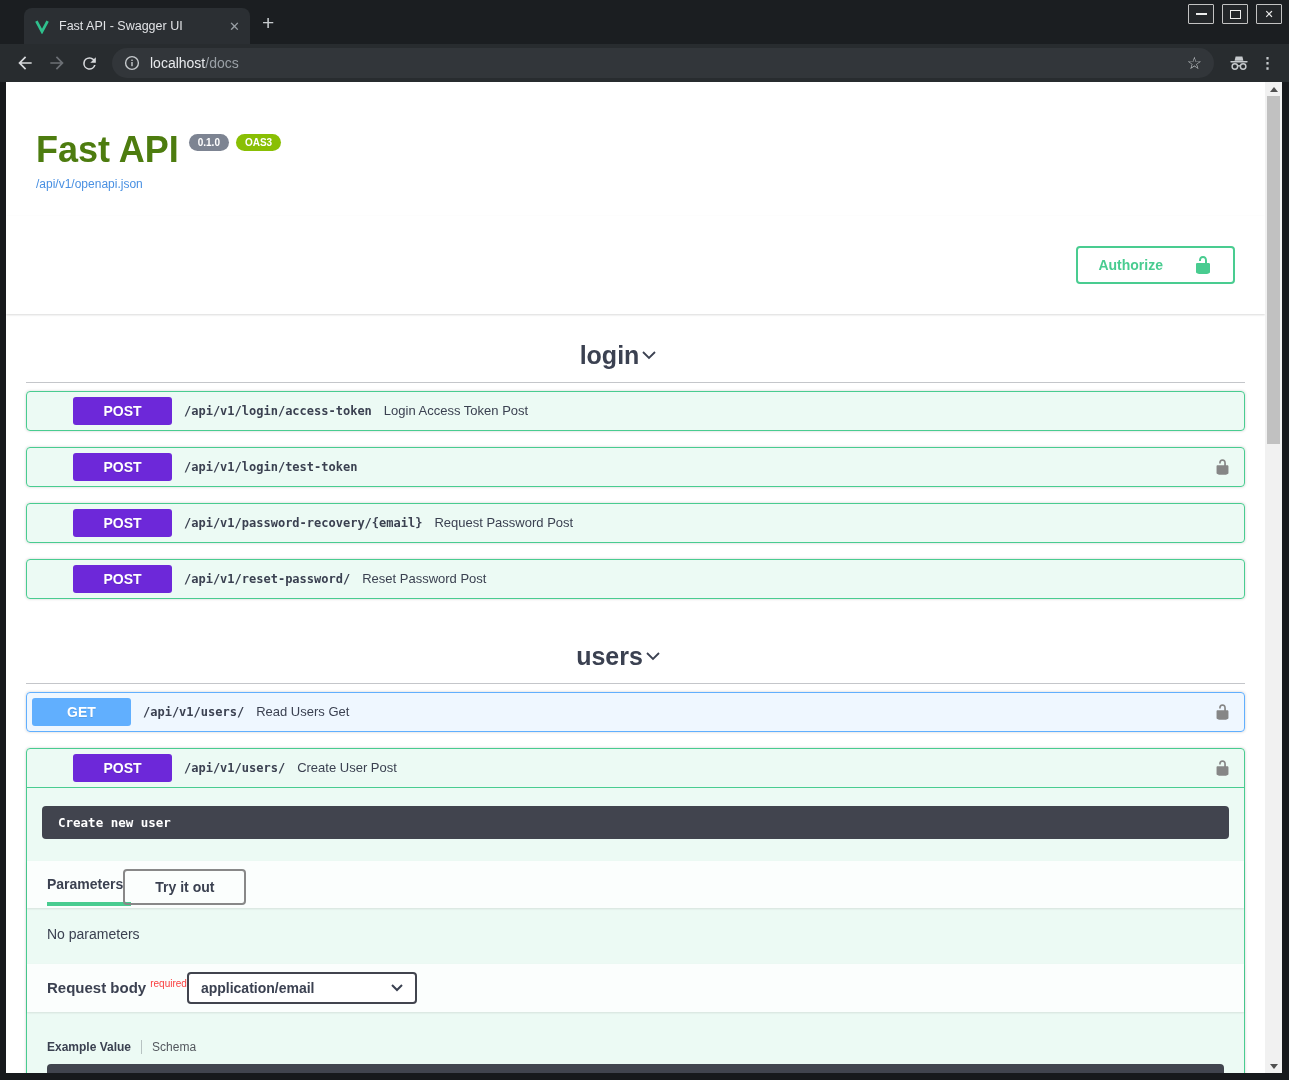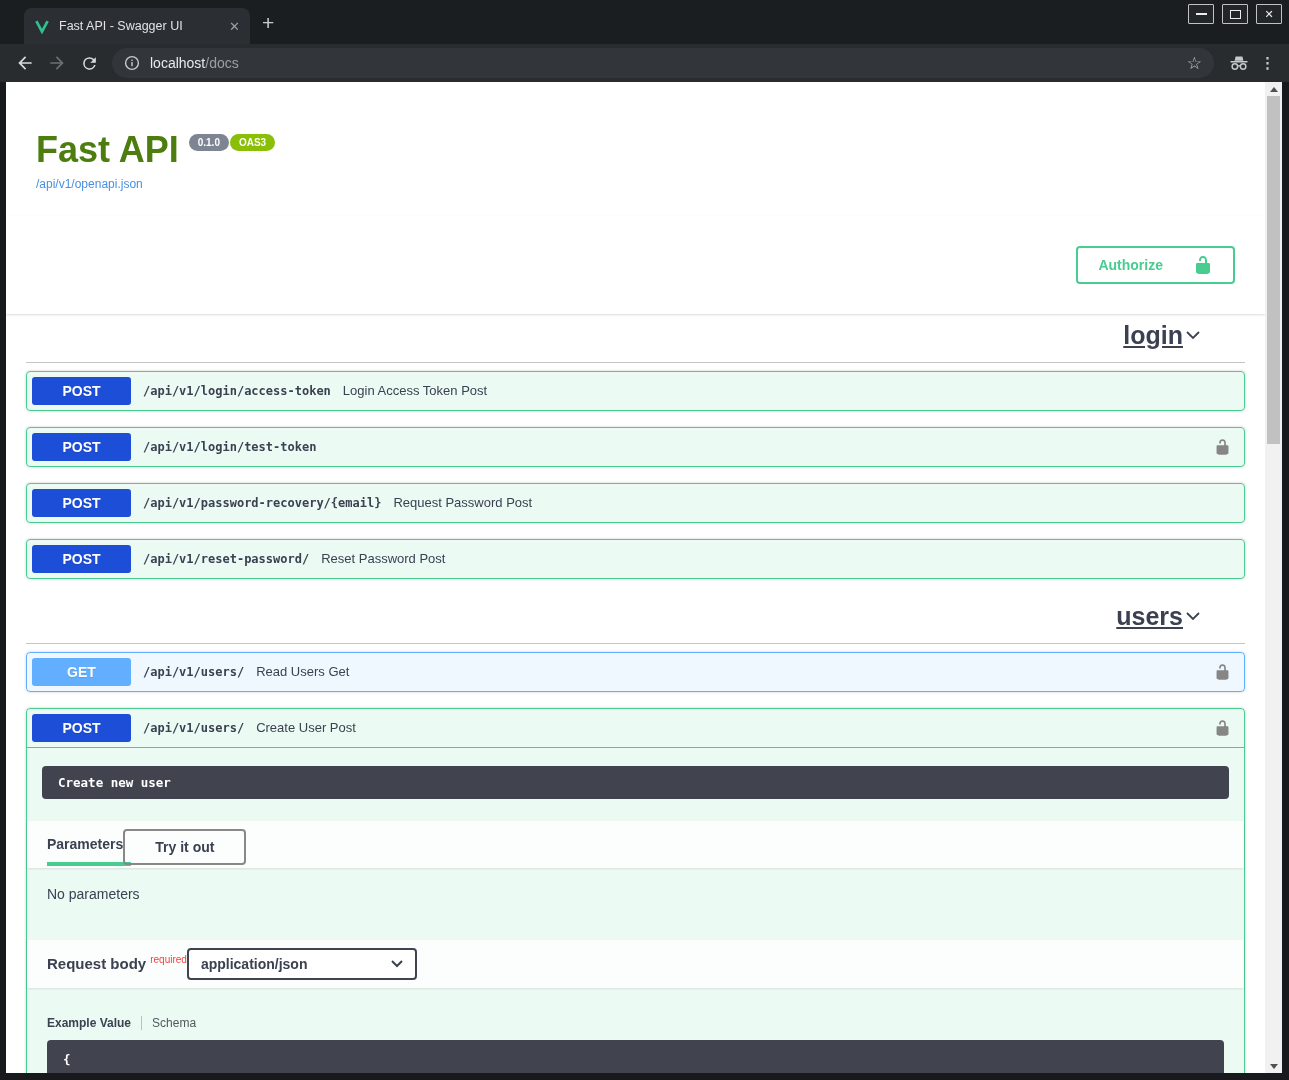--- a/index.html
+++ b/index.html
@@ -40,60 +40,60 @@
   .sb-thumb { position:absolute; left:2px; right:2px; top:14px; height:348px; background:#c1c1c1; }
 
   .page { position:absolute; top:0; left:0; right:17px; bottom:0; overflow:hidden; color:#3b4151; }
   .wrapper { padding:0 20px; }
 
   .info-block { padding:48px 10px 0; }
   .title-row { display:flex; align-items:flex-start; }
   .api-title { font-size:36px; font-weight:700; color:#4d7c0f; line-height:1.1; }
   .badge { font-size:10px; font-weight:700; color:#fff; border-radius:57px; padding:3px 9px; margin-left:10px; margin-top:4px; display:inline-block; }
   .badge.version { background:#7d8492; }
-  .badge.oas { background:#89bf04; margin-left:1px; }
+  .badge.oas { background:#89bf04; margin-left:7px; }
   .spec-link { display:inline-block; margin:7px 0 0; font-size:12px; color:#4990e2; text-decoration:none; }
 
   .scheme-container { margin-top:24px; padding:30px 0; background:#fff; box-shadow:0 1px 2px 0 rgba(0,0,0,.15); }
   .auth-wrapper { display:flex; justify-content:flex-end; padding:0 30px 0 20px; }
   .authorize-btn { display:flex; align-items:center; gap:30px; padding:7px 20px; background:transparent;
                    border:2px solid #49cc90; border-radius:4px; color:#49cc90; font-weight:700; font-size:14px;
                    font-family:"Liberation Sans",sans-serif; cursor:pointer; }
 
-  .opblock-tag { display:flex; justify-content:flex-end; align-items:center;
-                 padding:7px 20px 12px 10px; border-bottom:1px solid rgba(59,65,81,.3);text-decoration:underline; }
+  .opblock-tag { display:flex; justify-content:center; align-items:center;
+                 padding:27px 20px 12px 10px; border-bottom:1px solid rgba(59,65,81,.3); }
   .tag-name { font-size:25px; font-weight:700; color:#3b4151; }
   .tag-chevron { margin-right:22px; display:flex; }
 
   .opblock { border-radius:4px; margin:0 0 16px; box-shadow:0 0 3px rgba(0,0,0,.19); }
   .tag-ops { padding-top:8px; }
   .opblock.post { background:rgba(73,204,144,.1); border:1px solid #49cc90; }
   .opblock.get  { background:rgba(97,175,254,.1); border:1px solid #61affe; }
   .op-summary { display:flex; align-items:center; padding:5px; }
   .opblock.is-open .op-summary { border-bottom:1px solid #49cc90; }
   .method-badge { min-width:99px; text-align:center; padding:6px 0; border-radius:3px; color:#fff;
                   font-weight:700; font-size:14px; text-shadow:0 1px 0 rgba(0,0,0,.1); }
-  .opblock.post .method-badge { background:#1d4ed8; }
+  .opblock.post .method-badge { background:#6d28d9;margin-left:41px; }
   .opblock.get  .method-badge { background:#61affe; }
   .op-path { font-family:"DejaVu Sans Mono","Liberation Mono",monospace; font-size:12px; font-weight:700;
              color:#3b4151; margin-left:12px; }
   .op-desc { font-size:13px; color:#3b4151; margin-left:12px; flex:1; }
   .lock-btn { margin-left:auto; margin-right:8px; background:none; border:none; display:flex; cursor:pointer; }
 
   .op-description-bar { margin:18px 15px 0; background:#41444e; border-radius:4px; padding:9px 16px;
                         color:#fff; font-family:"DejaVu Sans Mono","Liberation Mono",monospace; font-size:12.5px; font-weight:700; }
   .opblock-section-header { margin-top:22px; background:rgba(255,255,255,.8); box-shadow:0 1px 2px rgba(0,0,0,.1);
                             padding:8px 20px 0; display:flex; align-items:center; min-height:46px; }
   .param-tab { display:inline-flex; flex-direction:column; }
   .param-tab .tab-text { font-size:14px; font-weight:700; color:#3b4151; padding:6px 0 0; }
   .param-tab .tab-underline { height:4px; background:#49cc90; margin-top:10px; width:calc(100% + 8px); }
   .tryout-btn { border:2px solid #888; border-radius:4px; padding:8px 30px; background:transparent;
                 font-weight:700; font-size:14px; color:#3b4151; font-family:"Liberation Sans",sans-serif;
                 margin-bottom:3px; cursor:pointer; }
-  .no-params { padding:18px 20px 38px; font-size:14px; color:#3b4151; }
+  .no-params { padding:18px 20px 22px; font-size:14px; color:#3b4151; }
 
   .reqbody-header { margin-top:0; padding:8px 20px; }
   .reqbody-label { font-size:15px; font-weight:700; color:#3b4151; }
   .required-flag { font-size:10px; color:#f93e3e; position:relative; top:-6px; margin-left:4px; font-weight:400; }
   .content-type-select { display:flex; align-items:center; justify-content:space-between; width:230px; height:32px;
                          background:#fff; border:2px solid #41444e; border-radius:4px; padding:0 12px;
                          font-size:14px; font-weight:700; color:#3b4151; cursor:pointer; }
 
   .body-tabs { display:flex; align-items:center; gap:10px; padding:28px 20px 10px; }
   .example-tab { font-size:12px; font-weight:700; color:#3b4151; }
@@ -286,21 +286,21 @@
                 <button class="tryout-btn">Try it out</button>
               </div>
 
               <div class="no-params">No parameters</div>
 
               <div class="opblock-section-header reqbody-header">
                 <span>
                   <span class="reqbody-label">Request body</span><span class="required-flag">required</span>
                 </span>
                 <span class="content-type-select">
-                  <span>application/json</span>
+                  <span>application/email</span>
                   <svg width="12" height="8" viewBox="0 0 12 8">
                       <polyline points="1,1 6,6 11,1" fill="none" stroke="#3b4151" stroke-width="2"></polyline>
                     </svg>
                 </span>
               </div>
 
               <div class="body-tabs">
                 <span class="example-tab">Example Value</span>
                 <span class="tab-divider"></span>
                 <span class="schema-tab">Schema</span>

